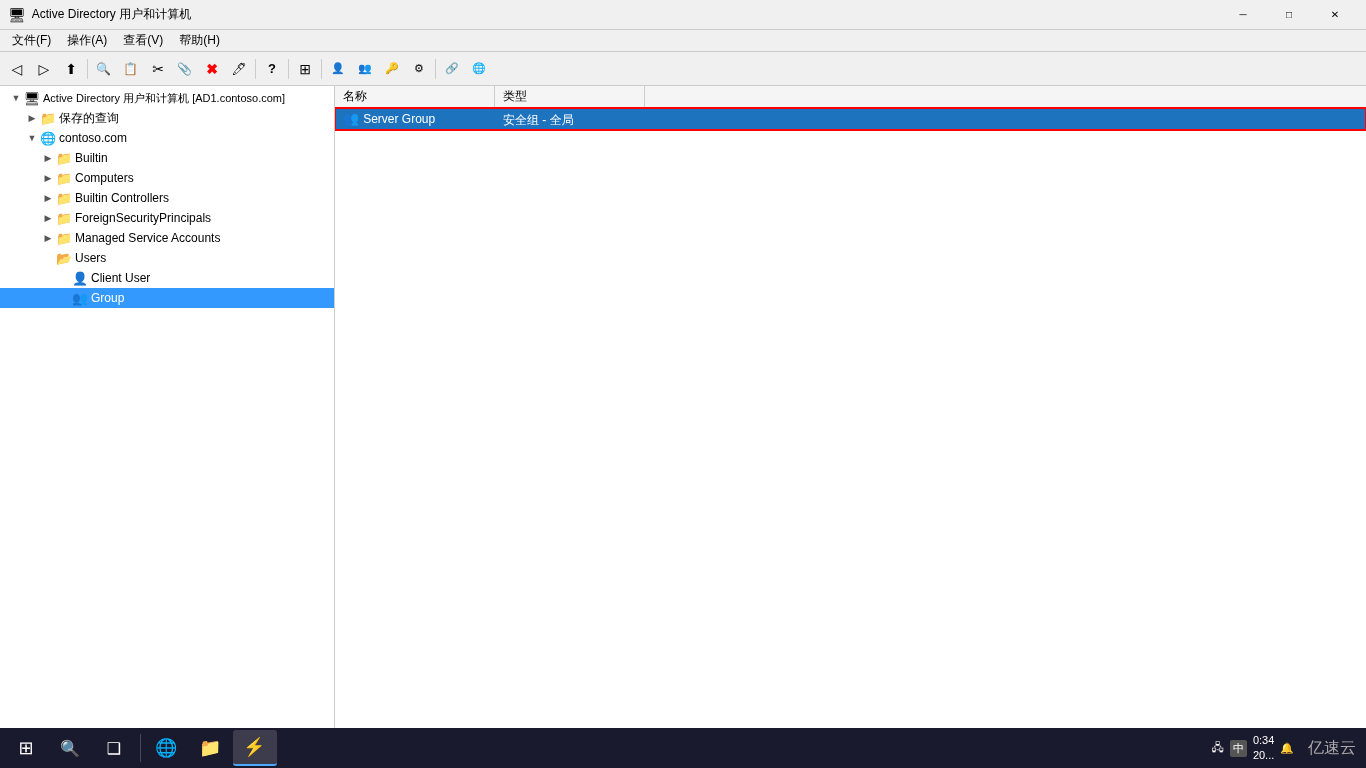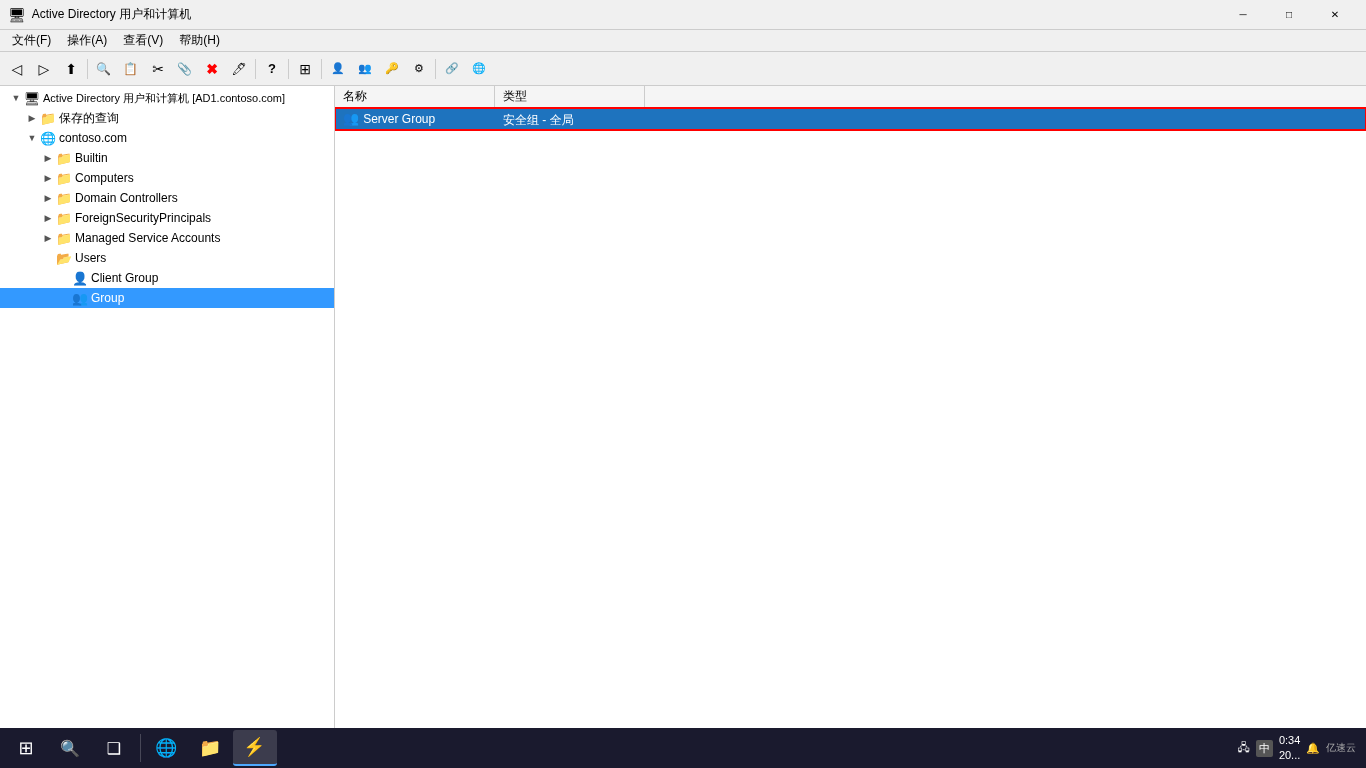--- a/index.html
+++ b/index.html
@@ -331,21 +331,21 @@
       <span class="tree-indent" style="width:36px;"></span>
       <span class="tree-expand">▶</span>
       <span class="tree-icon folder-icon">📁</span>
       <span>Computers</span>
     </div>
 
     <div class="tree-item">
       <span class="tree-indent" style="width:36px;"></span>
       <span class="tree-expand">▶</span>
       <span class="tree-icon folder-icon">📁</span>
-      <span>Domain Controllers</span>
+      <span>Builtin Controllers</span>
     </div>
 
     <div class="tree-item">
       <span class="tree-indent" style="width:36px;"></span>
       <span class="tree-expand">▶</span>
       <span class="tree-icon folder-icon">📁</span>
       <span>ForeignSecurityPrincipals</span>
     </div>
 
     <div class="tree-item">
@@ -359,21 +359,21 @@
       <span class="tree-indent" style="width:36px;"></span>
       <span class="tree-expand"> </span>
       <span class="tree-icon folder-icon">📂</span>
       <span>Users</span>
     </div>
 
     <div class="tree-item">
       <span class="tree-indent" style="width:52px;"></span>
       <span class="tree-expand"> </span>
       <span class="tree-icon">👤</span>
-      <span>Client Group</span>
+      <span>Client User</span>
     </div>
 
     <div class="tree-item selected">
       <span class="tree-indent" style="width:52px;"></span>
       <span class="tree-expand"> </span>
       <span class="tree-icon">👥</span>
       <span>Group</span>
     </div>
   </div>
 
@@ -419,15 +419,15 @@
   <div class="taskbar-btn taskbar-active" style="font-size:18px;">⚡</div>
 
   <div id="taskbar-right">
     <span>🖧</span>
     <span style="background:#555; padding:1px 3px; border-radius:2px;">中</span>
     <div id="clock-area">
       <div>0:34</div>
       <div>20...</div>
     </div>
     <span>🔔</span>
-    <span style="font-size:10px; color:#aaa;">亿速云</span>
+    <span style="font-size:16px; color:#aaa;margin-left:8px;">亿速云</span>
   </div>
 </div>
 
 </body></html>

